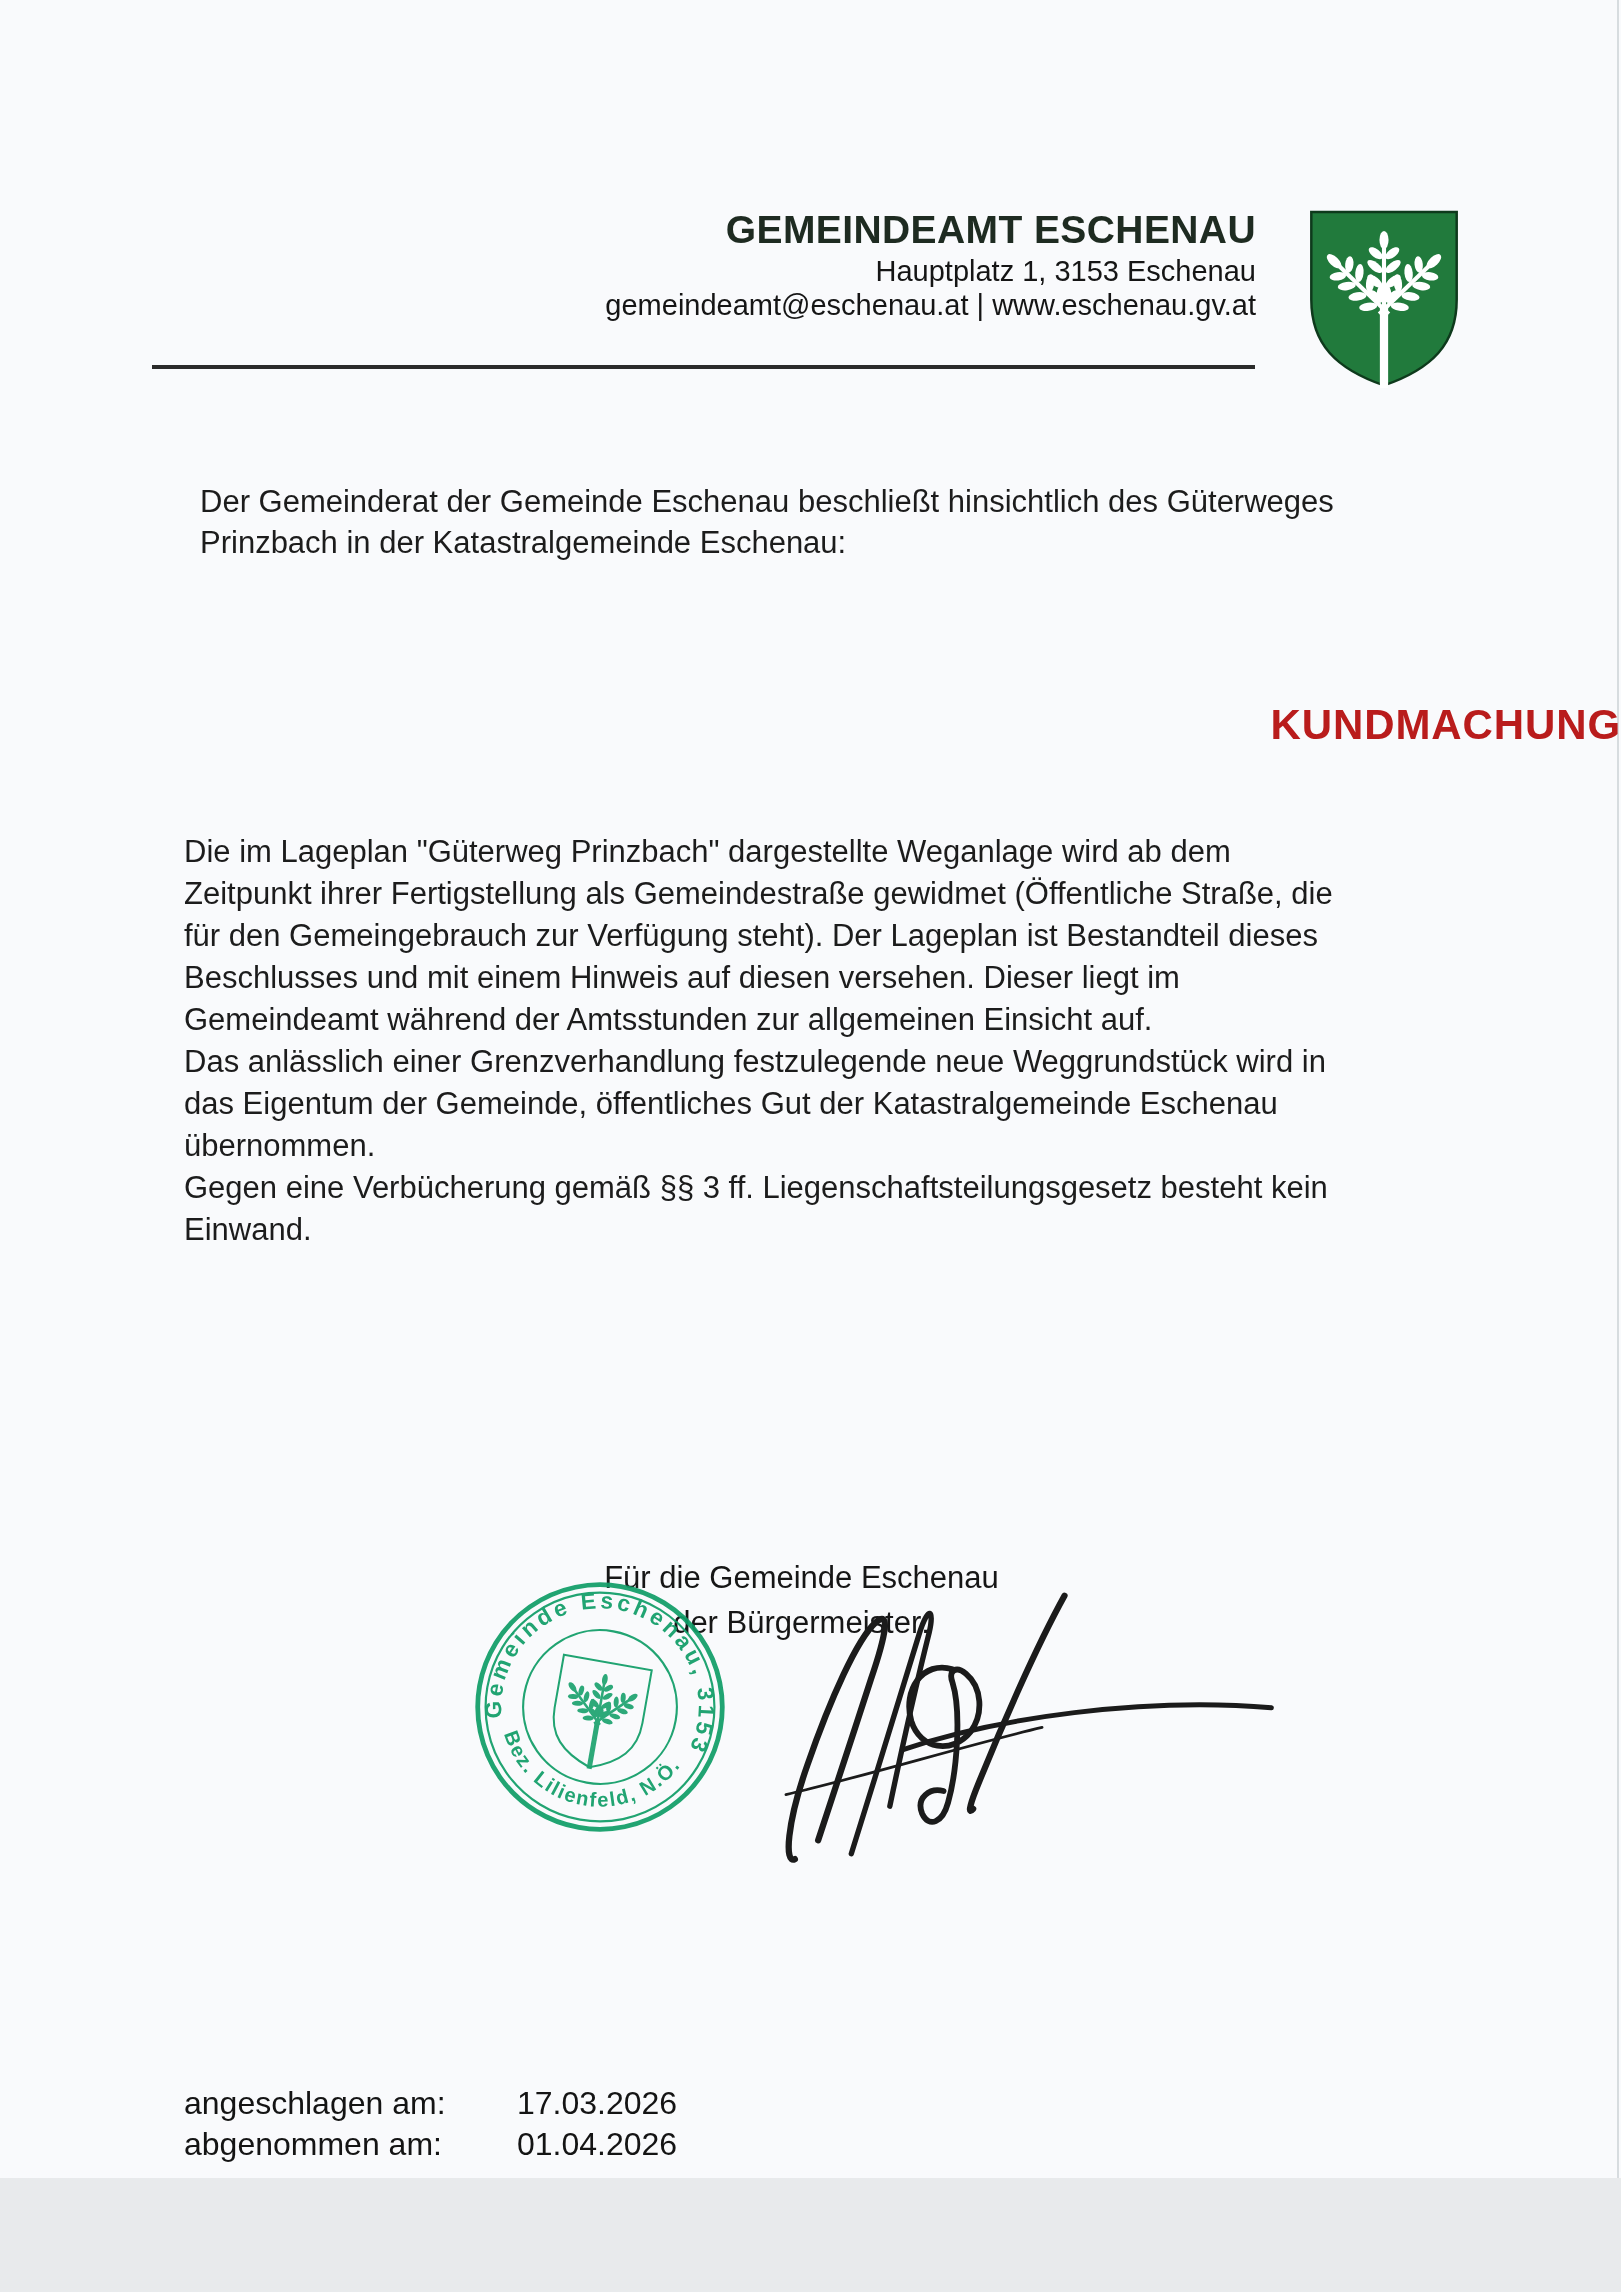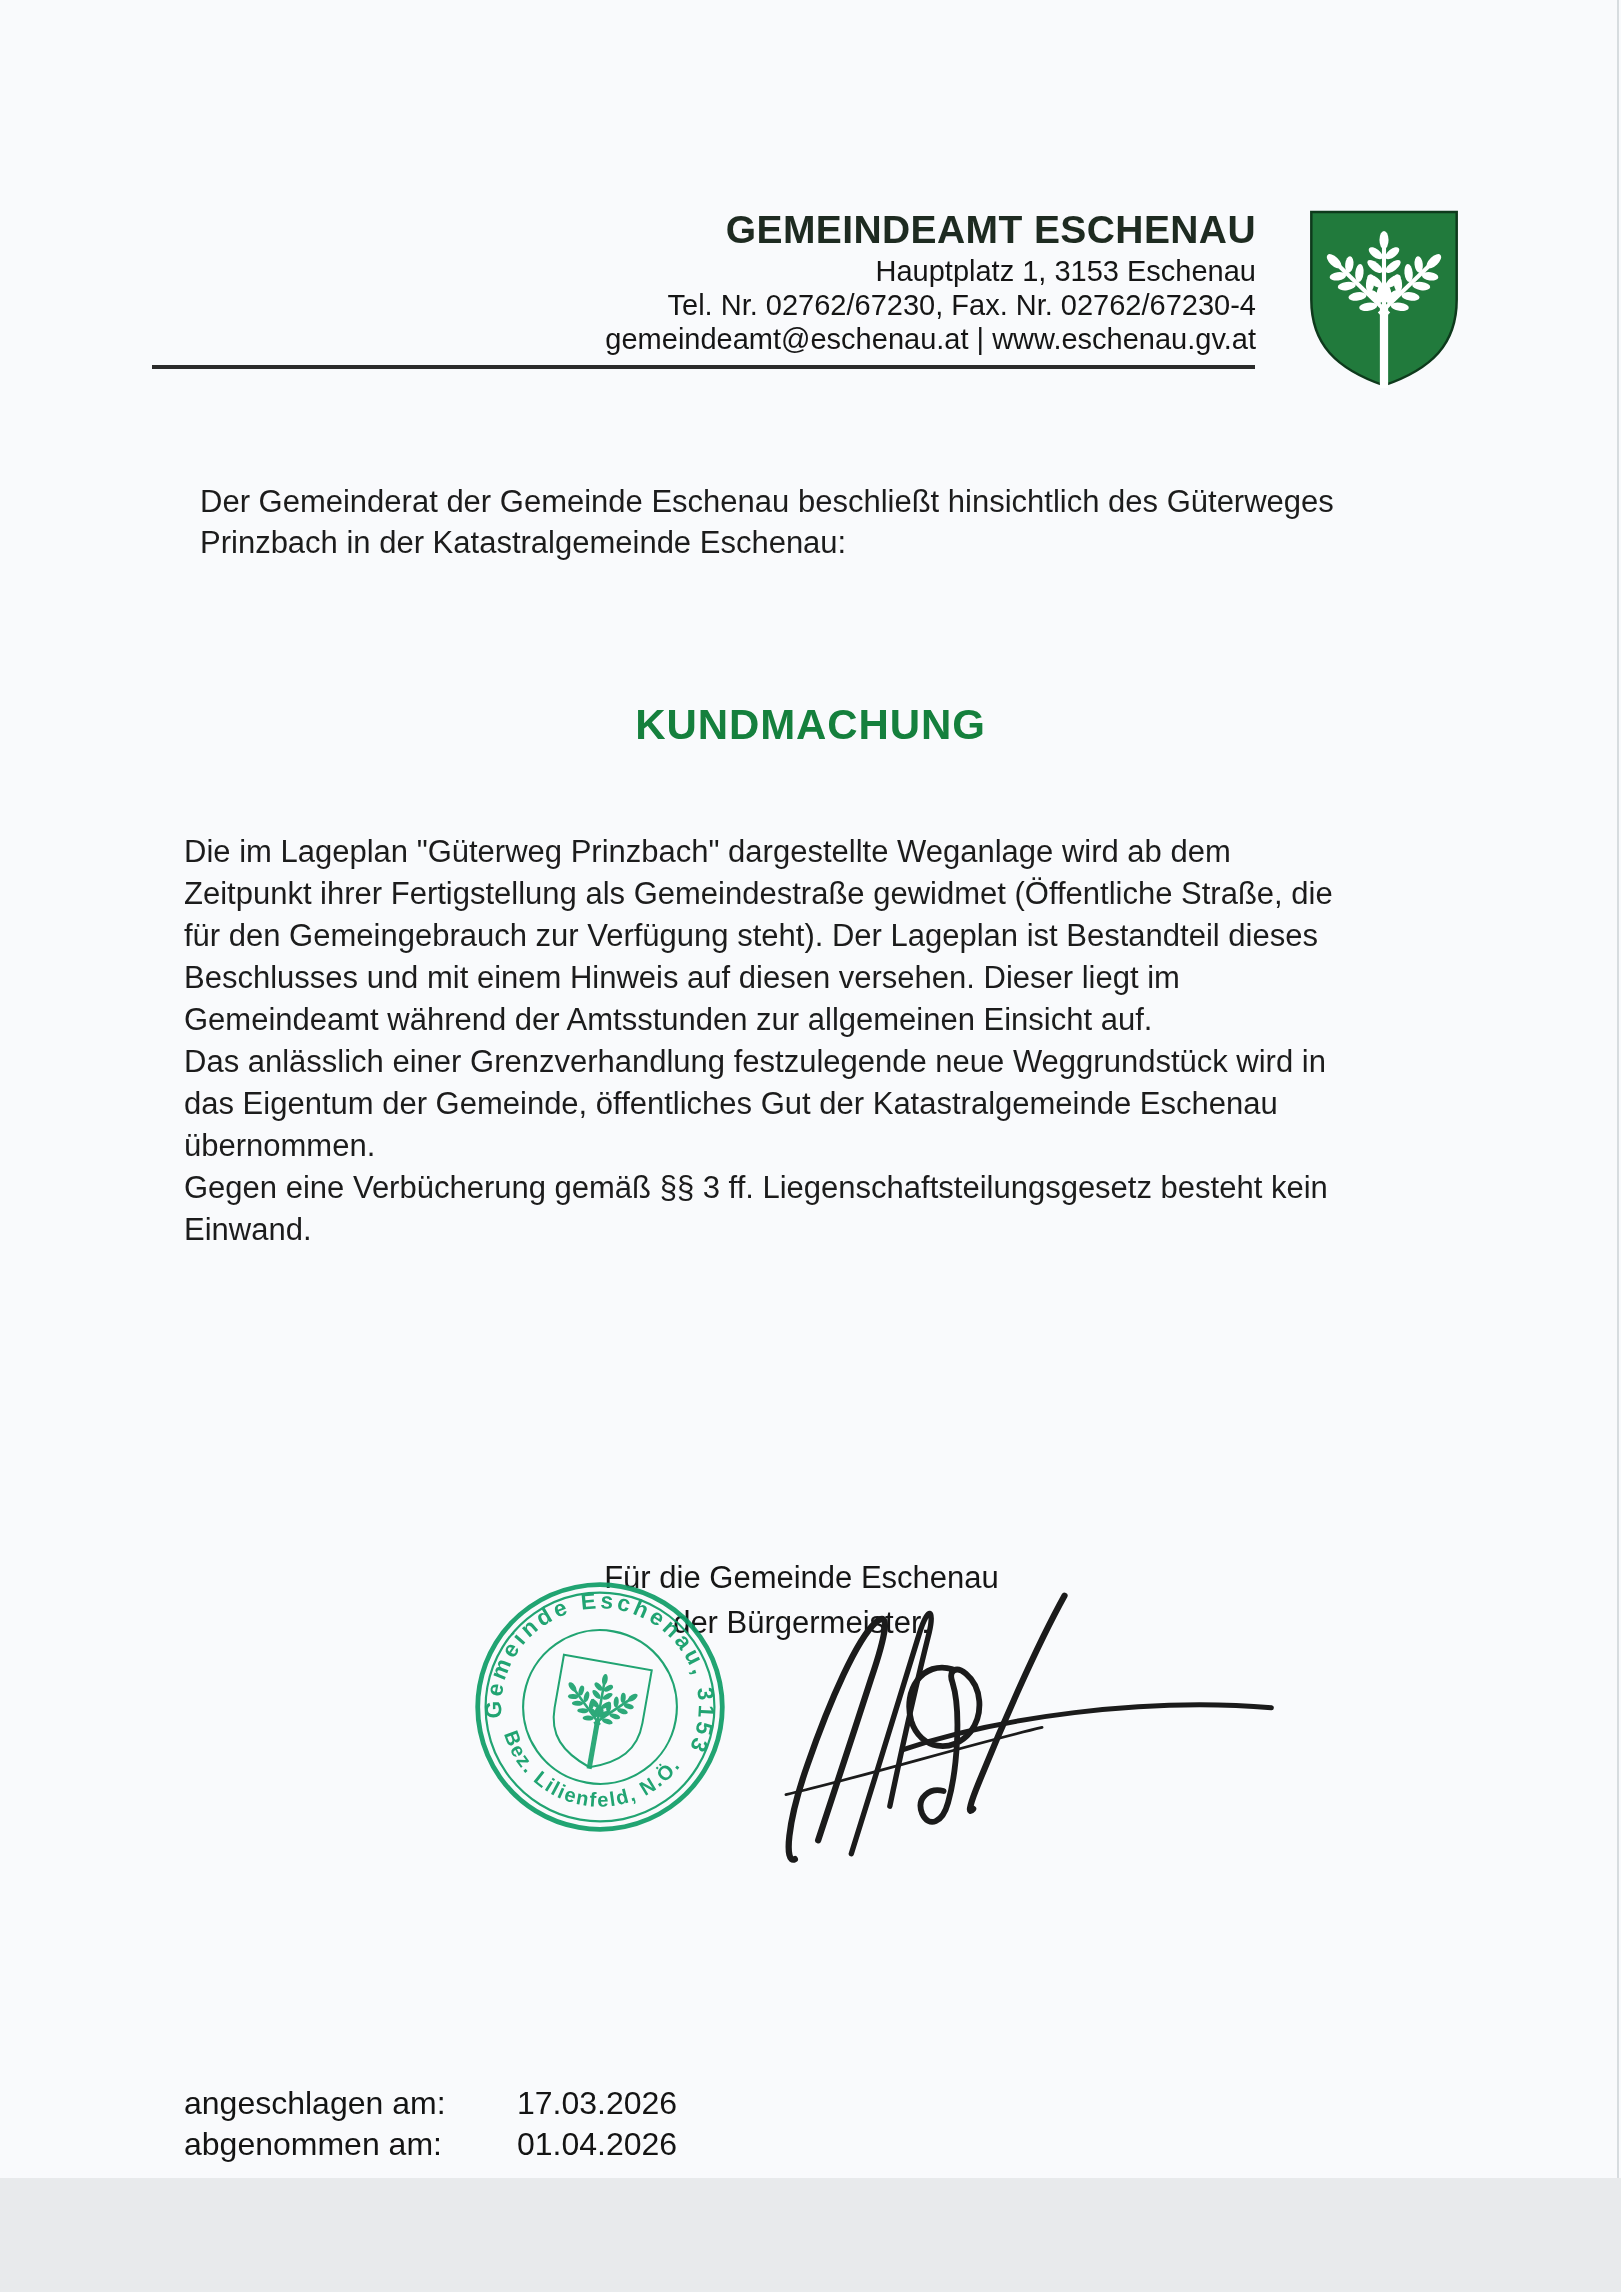--- a/index.html
+++ b/index.html
@@ -35,22 +35,22 @@
     position:absolute;left:1288px;top:202px;width:192px;height:190px;
     color:#ffffff;
   }
   
   .intro{
     position:absolute;left:184px;top:481px;width:1299px;
     font-size:31px;line-height:41px;white-space:pre-line;margin-left:16px;
   }
   .doc-title{
     position:absolute;left:0;top:701px;width:1621px;
-    text-align:center;font-size:42px;font-weight:bold;
-    letter-spacing:0.9px;color:#15803d;
+    text-align:right;font-size:42px;font-weight:bold;
+    letter-spacing:0.9px;color:#b91c1c;
   }
   .body-text{
     position:absolute;left:184px;top:831px;width:1317px;
     font-size:31px;line-height:42px;
   }
   .body-text p{margin:0;white-space:pre-line;}
   
   .sig-block{
     position:absolute;left:479px;top:1555px;width:645px;
     text-align:center;font-size:31px;line-height:45px;color:#161616;
@@ -80,21 +80,20 @@
 </head>
 <body>
 
 <div class="page">
 
   <div class="edge-artifact"></div>
 
   <div class="header-block">
     <div class="org-name">GEMEINDEAMT ESCHENAU</div>
     <div class="contact-line">Hauptplatz 1, 3153 Eschenau</div>
-    <div class="contact-line">Tel. Nr. 02762/67230, Fax. Nr. 02762/67230-4</div>
     <div class="contact-line">gemeindeamt@eschenau.at | www.eschenau.gv.at</div>
   </div>
   <div class="header-rule"></div>
 
   <svg class="crest" viewBox="0 0 200 230">
     <defs>
       <g id="esch-branch">
         <path d="M0,8 L0,-76" stroke="currentColor" stroke-width="5" fill="none"></path>
         <ellipse cx="-11" cy="-16" rx="11" ry="5" transform="rotate(38 -11 -16)" fill="currentColor"></ellipse>
         <ellipse cx="11" cy="-16" rx="11" ry="5" transform="rotate(-38 11 -16)" fill="currentColor"></ellipse>

